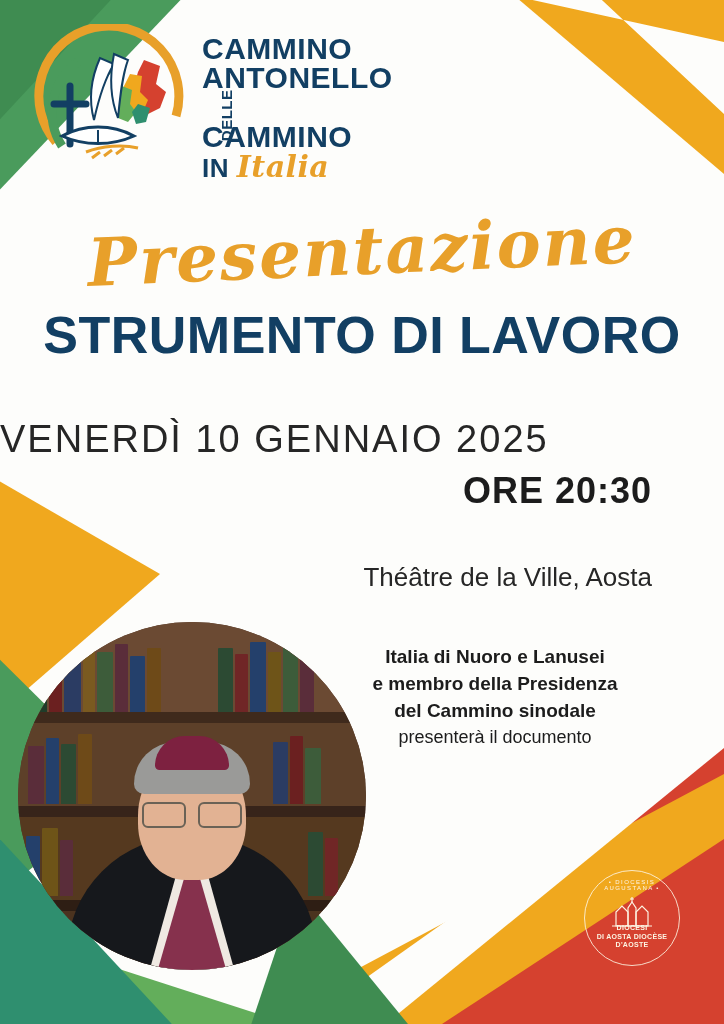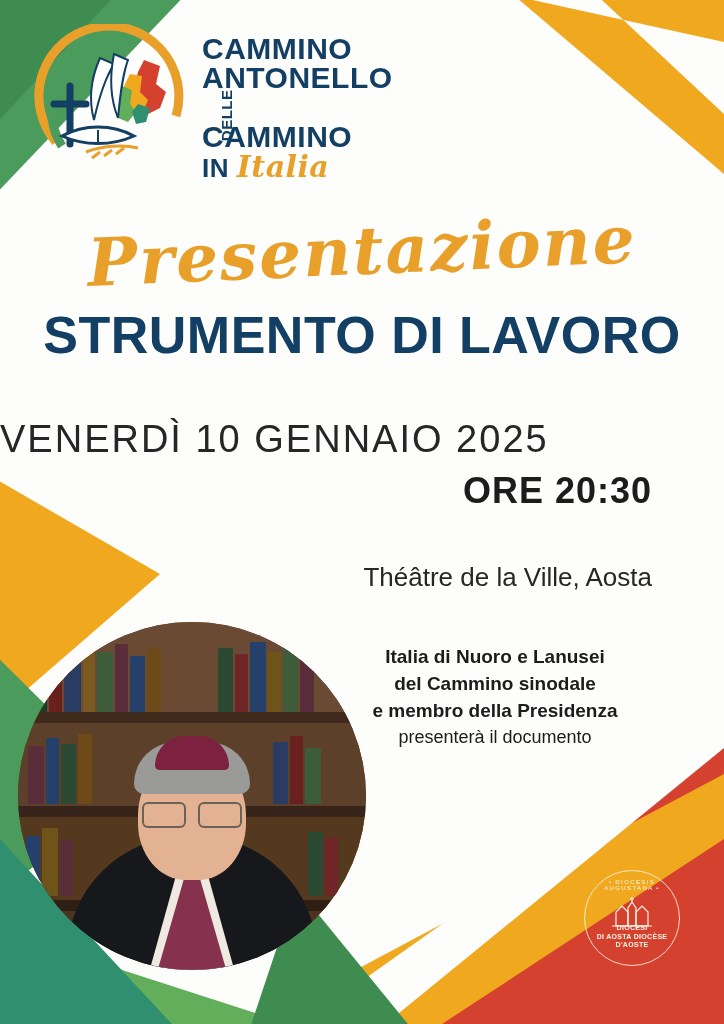--- a/index.html
+++ b/index.html
@@ -394,22 +394,22 @@
 
   <div class="script-title">Presentazione</div>
   <div class="main-title">STRUMENTO DI LAVORO</div>
 
   <div class="date-line">VENERDÌ 10 GENNAIO 2025</div>
   <div class="time-line">ORE 20:30</div>
   <div class="venue-line">Théâtre de la Ville, Aosta</div>
 
   <div class="speaker-lines">
     <div class="sl-bold">Italia di Nuoro e Lanusei</div>
+    <div class="sl-bold">e membro della Presidenza</div>
     <div class="sl-bold">del Cammino sinodale</div>
-    <div class="sl-bold">e membro della Presidenza</div>
     <div class="sl-reg">presenterà il documento</div>
   </div>
 
   <div class="portrait">
     <div class="p-shelf"></div>
     <div class="books">
       <div class="book" style="left:14px;  height:62px; width:15px; bottom:258px; background:#1f3d2a;"></div>
       <div class="book" style="left:31px;  height:70px; width:13px; bottom:258px; background:#6b2020;"></div>
       <div class="book" style="left:46px;  height:58px; width:17px; bottom:258px; background:#2b3c63;"></div>
       <div class="book" style="left:65px;  height:66px; width:12px; bottom:258px; background:#7a5a20;"></div>

